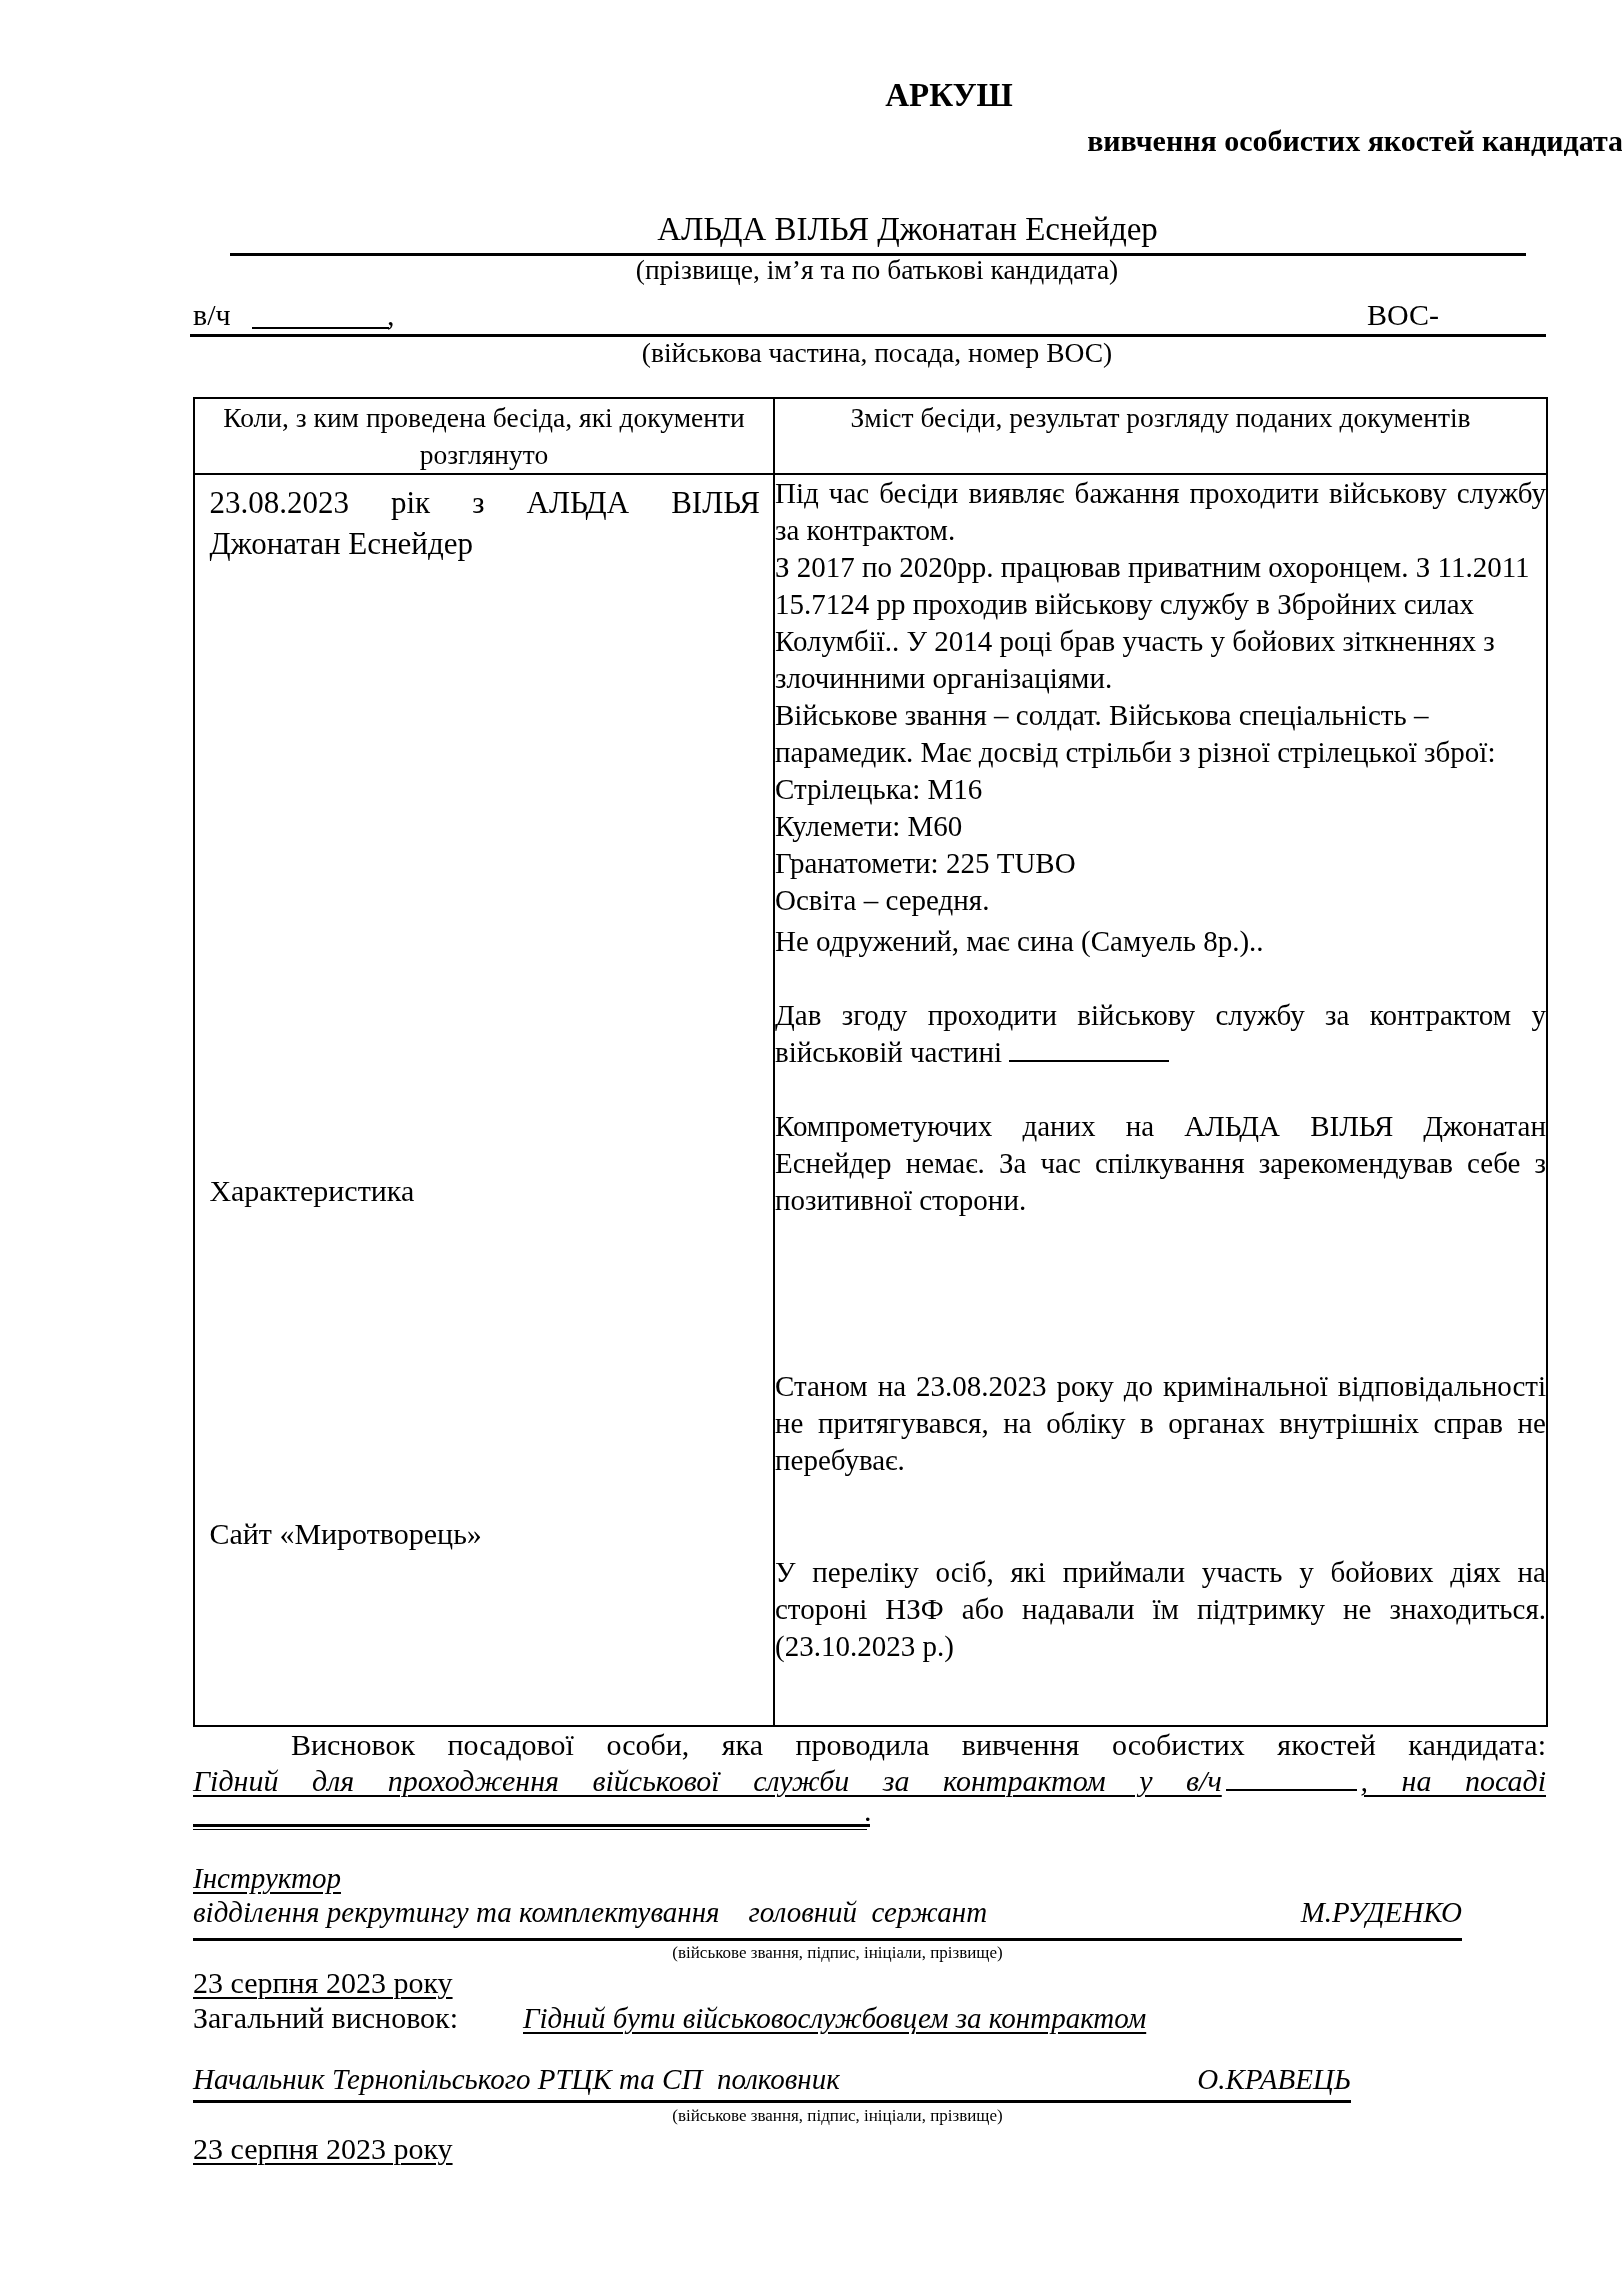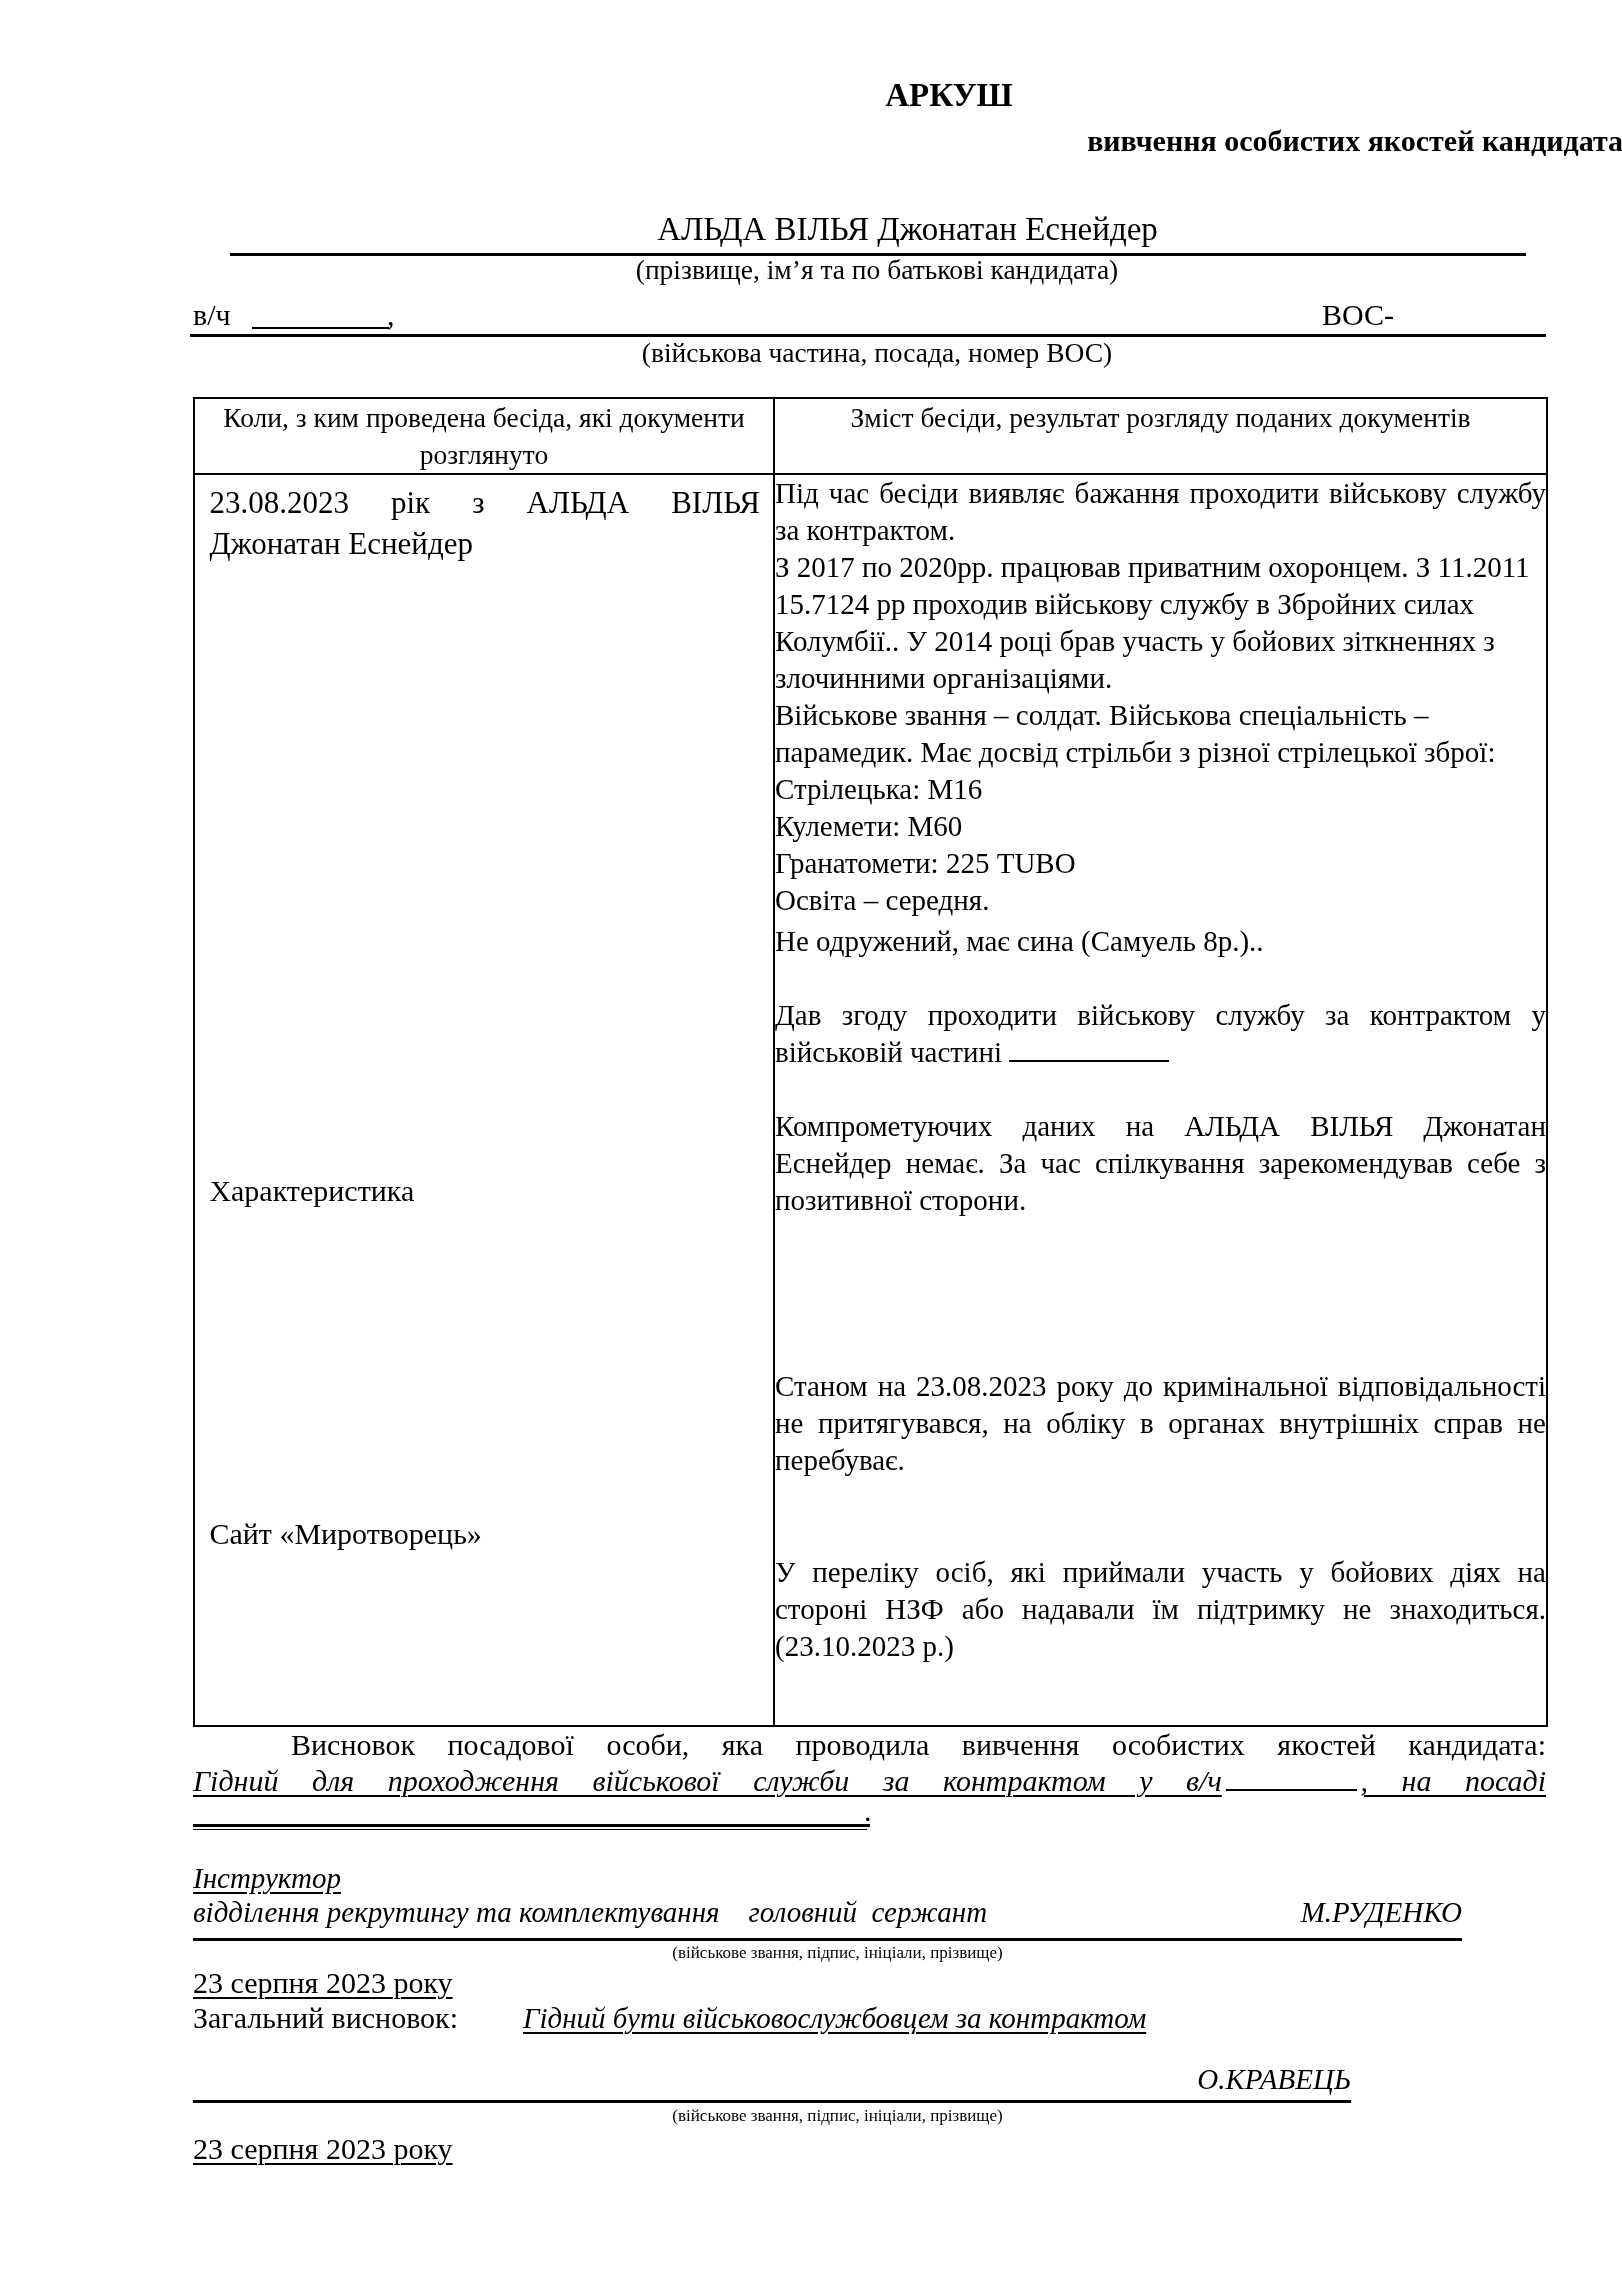--- a/index.html
+++ b/index.html
@@ -20,21 +20,21 @@
     left: 230px; width: 1296px; top: 211px; text-align: center; font-size: 33px;
     padding-left: 59px; box-sizing: border-box;
   }
   .hline { position: absolute; background: #000; }
   .caption {
     font-size: 27.5px; text-align: center; left: 0; width: 1623px; padding-left: 131px; box-sizing: border-box;
   }
   .vch-label { left: 193px; top: 298px; font-size: 30px; text-align: right; }
   .vch-blank { left: 252px; top: 327px; width: 137px; height: 2px; background: #000; }
   .vch-comma { left: 387px; top: 298px; font-size: 30px; }
-  .voc-label { left: 1322px; top: 298px; font-size: 30px; }
+  .voc-label { left: 1367px; top: 298px; font-size: 30px; }
 
   table.main {
     position: absolute; left: 193px; top: 397px; width: 1353px; height: 1330px;
     border-collapse: collapse; table-layout: fixed; padding-left: 16px;
   }
   table.main td, table.main th {
     border: 2.6px solid #000; vertical-align: top; padding: 0;
   }
   th.hcell {
     font-weight: normal; font-size: 27.5px; line-height: 37px; text-align: center; height: 72px;
@@ -139,18 +139,19 @@
   <span style="position:absolute; right:0;">М.РУДЕНКО</span>
 </div>
 <div class="hline" style="left:193px; top:1938px; width:1269px; height:2.6px;"></div>
 <div class="abs small-cap" style="top:1943px;">(військове звання, підпис, ініціали, прізвище)</div>
 <div class="abs date u3" style="left:193px; top:1966px;">23 серпня 2023 року</div>
 
 <div class="abs plain" style="left:193px; top:2001px;">Загальний висновок:</div>
 <div class="abs sig u3" style="left:523px; top:2002px;">Гідний бути військовослужбовцем за контрактом</div>
 
 <div class="abs sig" style="left:193px; top:2063px; width:1158px;">
+  <span style="white-space:pre;">Начальник Тернопільського РТЦК та СП  полковник</span>
   <span style="position:absolute; right:0;">О.КРАВЕЦЬ</span>
 </div>
 <div class="hline" style="left:193px; top:2100px; width:1158px; height:2.6px;"></div>
 <div class="abs small-cap" style="top:2106px;">(військове звання, підпис, ініціали, прізвище)</div>
 <div class="abs date u3" style="left:193px; top:2132px;">23 серпня 2023 року</div>
 
 
 </body></html>

